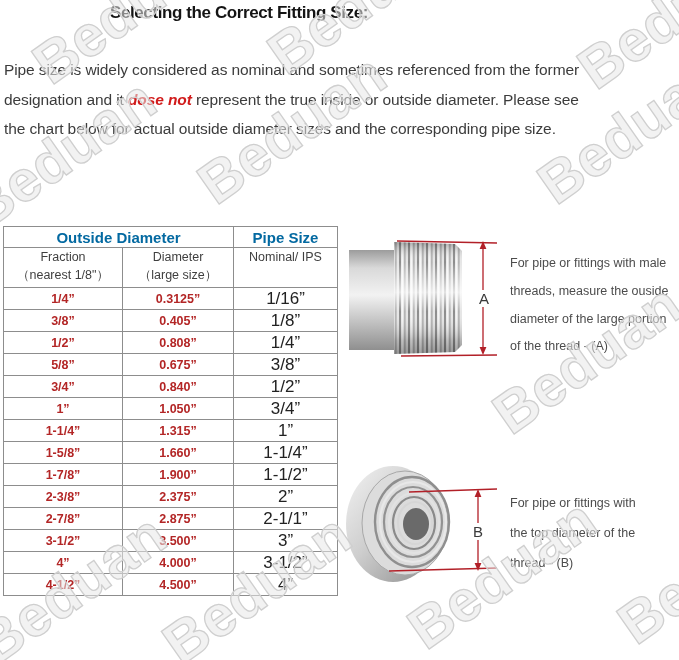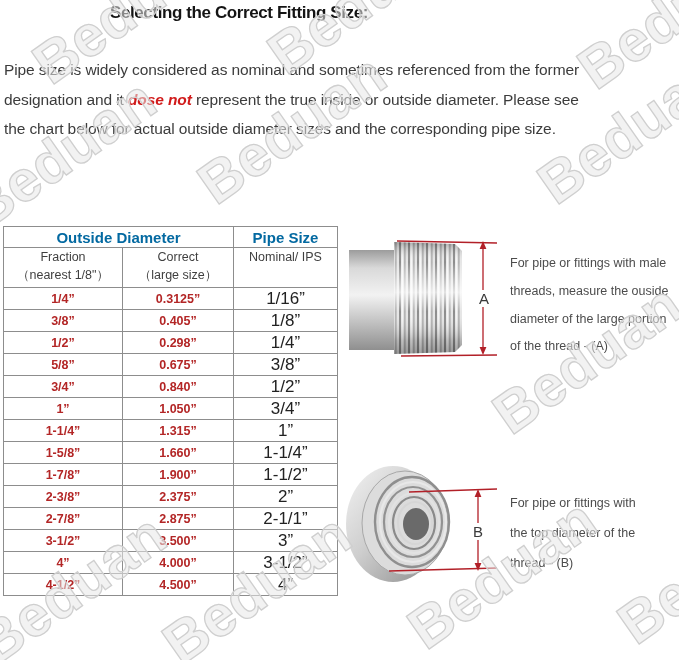--- a/index.html
+++ b/index.html
@@ -82,42 +82,42 @@
       <tr>
         <th class="gh" colspan="2">Outside Diameter</th>
         <th class="gh">Pipe Size</th>
       </tr>
       <tr>
         <th class="sh">
           <div>Fraction</div>
           <div>（nearest 1/8"）</div>
         </th>
         <th class="sh">
-          <div>Correct</div>
+          <div>Diameter</div>
           <div>（large size）</div>
         </th>
         <th class="sh">
           <div>Nominal/ IPS</div>
         </th>
       </tr>
     </thead>
     <tbody>
         <tr>
           <td class="red">1/4”</td>
           <td class="red">0.3125”</td>
           <td class="blk">1/16”</td>
         </tr>
         <tr>
           <td class="red">3/8”</td>
           <td class="red">0.405”</td>
           <td class="blk">1/8”</td>
         </tr>
         <tr>
           <td class="red">1/2”</td>
-          <td class="red">0.298”</td>
+          <td class="red">0.808”</td>
           <td class="blk">1/4”</td>
         </tr>
         <tr>
           <td class="red">5/8”</td>
           <td class="red">0.675”</td>
           <td class="blk">3/8”</td>
         </tr>
         <tr>
           <td class="red">3/4”</td>
           <td class="red">0.840”</td>

